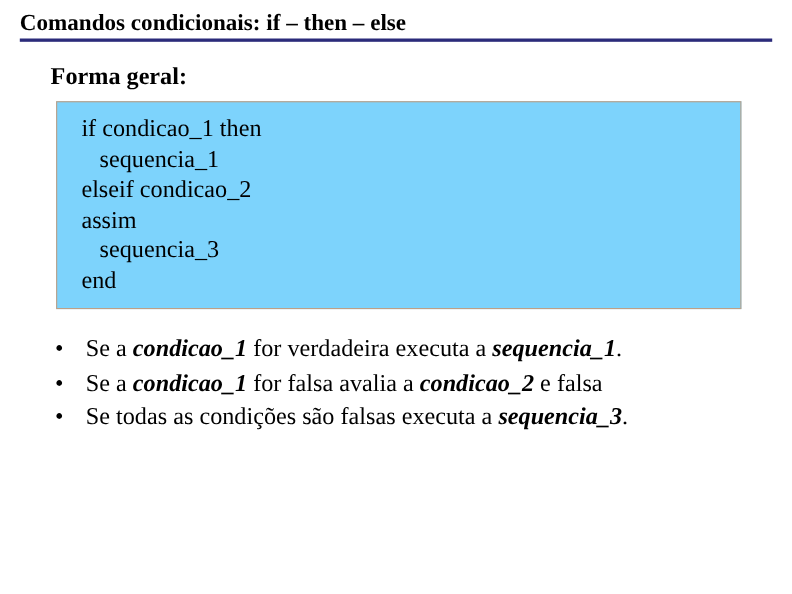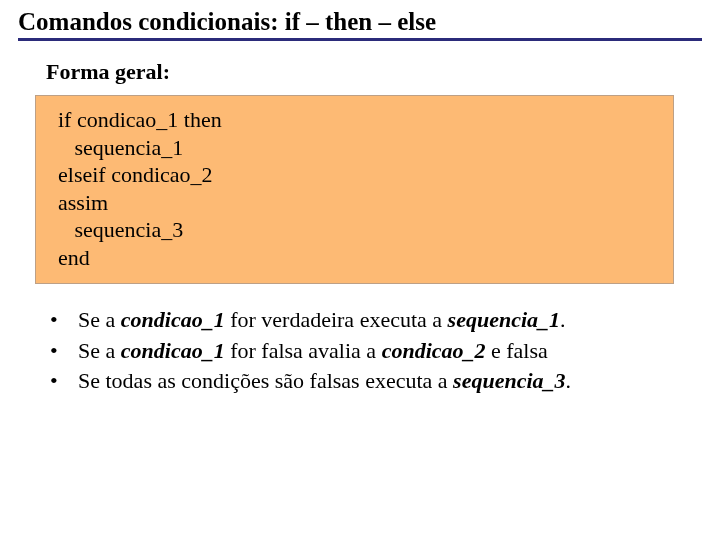--- a/index.html
+++ b/index.html
@@ -9,37 +9,37 @@
     height: 540px;
     font-family: "Times New Roman", Times, serif;
     background: #ffffff;
     color: #000;
     box-sizing: border-box;
   }
   .slide {
     padding: 8px 18px 0 18px;
   }
   .title {
-    font-size: 25px;
+    font-size: 21px;
     font-weight: bold;
     margin: 0 0 2px 0;
   }
   .title-rule {
     border: none;
     border-top: 3px solid #2b2b7a;
     margin: 0 0 18px 0;
   }
   .subtitle {
     font-size: 22px;
     font-weight: bold;
     margin: 10px 0 10px 28px;
   }
   .codebox {
-    margin: 8px 28px 22px 17px;
-    background: #fdba74;
+    margin: 8px 28px 22px 33px;
+    background: #7dd3fc;
     border: 1px solid #bda086;
     padding: 10px 22px 12px 22px;
     font-size: 22px;
     line-height: 1.25;
   }
   .codebox .line { white-space: pre; }
   .bullets {
     margin: 0 20px 0 26px;
     padding: 0;
     list-style: none;

